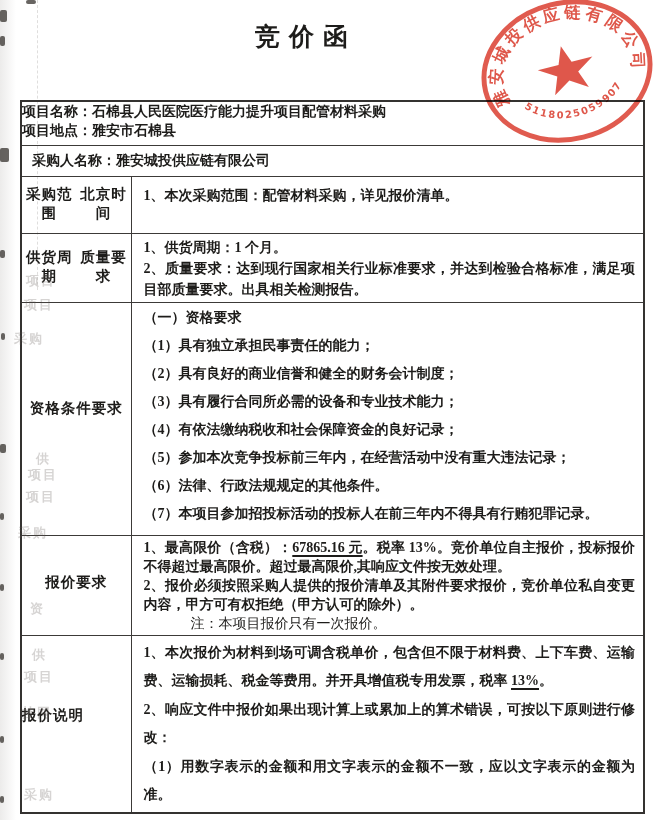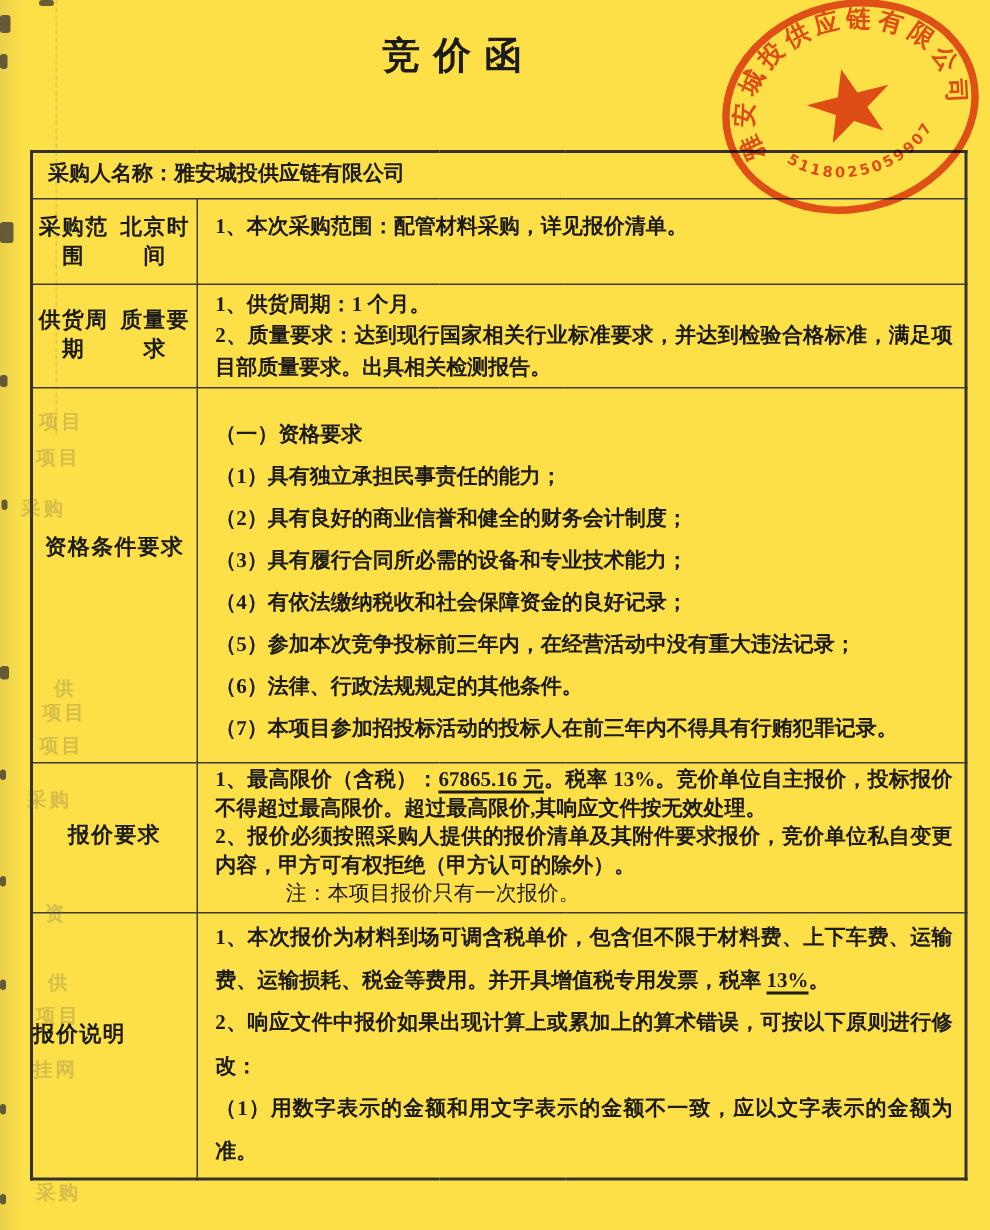--- a/index.html
+++ b/index.html
@@ -1,18 +1,18 @@
 <!DOCTYPE html>
 <html><head>
 <meta charset="utf-8">
 <style>
   html,body{margin:0;padding:0;background:#e9e7e3;}
   .page{
     position:relative;width:660px;height:820px;margin:0 auto;
-    background:#fde047;overflow:hidden;
+    background:#ffffff;overflow:hidden;
     font-family:"Liberation Serif","DejaVu Serif",serif;
     color:#1d1c1a;
   }
   .page::before{ 
     content:"";position:absolute;left:0;top:0;bottom:0;width:16px;
     background:linear-gradient(to right,rgba(120,115,108,.14),rgba(120,115,108,0));
     pointer-events:none;
   }
   .fold-line{
     position:absolute;left:37px;top:0;height:290px;width:0;
@@ -55,21 +55,21 @@
   .r5 .cell-label{height:66px;justify-content:space-evenly;}
   .r6 .cell-label{height:211px;}
   .r7 .cell-label{height:27px;}
   .r8 .cell-label{height:94px;}
   .r9 .cell-label{height:142px;justify-content:flex-start;padding-top:9px;}
 
   .cell-content{padding:4px 8px 2px 12px;text-align:justify;}
   .cell-content p{margin:0;}
   .r4 .cell-content{padding-top:9px;line-height:20px;}
   .r5 .cell-content{padding-top:3px;line-height:21px;}
-  .r6 .cell-content{padding-top:23px;}
+  .r6 .cell-content{padding-top:6px;}
   .r6 .cell-content p{line-height:17px;margin:0 0 11px 0;}
   .r7 .cell-content{padding-top:6px;line-height:20px;}
   .r8 .cell-content{padding-top:2px;line-height:19px;}
   .r9 .cell-content{padding-top:3px;line-height:28.5px;}
 
   .u{text-decoration:underline;text-underline-offset:3px;text-decoration-thickness:1.5px;}
   .b{font-weight:400;margin-left:47px;}
 
   .stamp{
     position:absolute;left:474px;top:-2px;width:186px;height:150px;
@@ -94,20 +94,26 @@
 
 
   <table class="bid">
     <colgroup>
       <col style="width:110px">
         <col style="width:162px">
         <col style="width:84px">
         <col>
     </colgroup>
     <tbody>
+        <tr class="r1">
+          <td colspan="4" class="cell-full">
+            <div><span>项目名称：石棉县人民医院医疗能力提升项目配管材料采购</span></div>
+            <div><span>项目地点：雅安市石棉县</span></div>
+          </td>
+        </tr>
         <tr class="r2">
           <td colspan="4" class="cell-full">
             <div><span>采购人名称：雅安城投供应链有限公司</span></div>
           </td>
         </tr>
         <tr class="r4">
           <td>
             <div class="cell-label">
               <span>采购范围</span>
               <span>北京时间</span>

